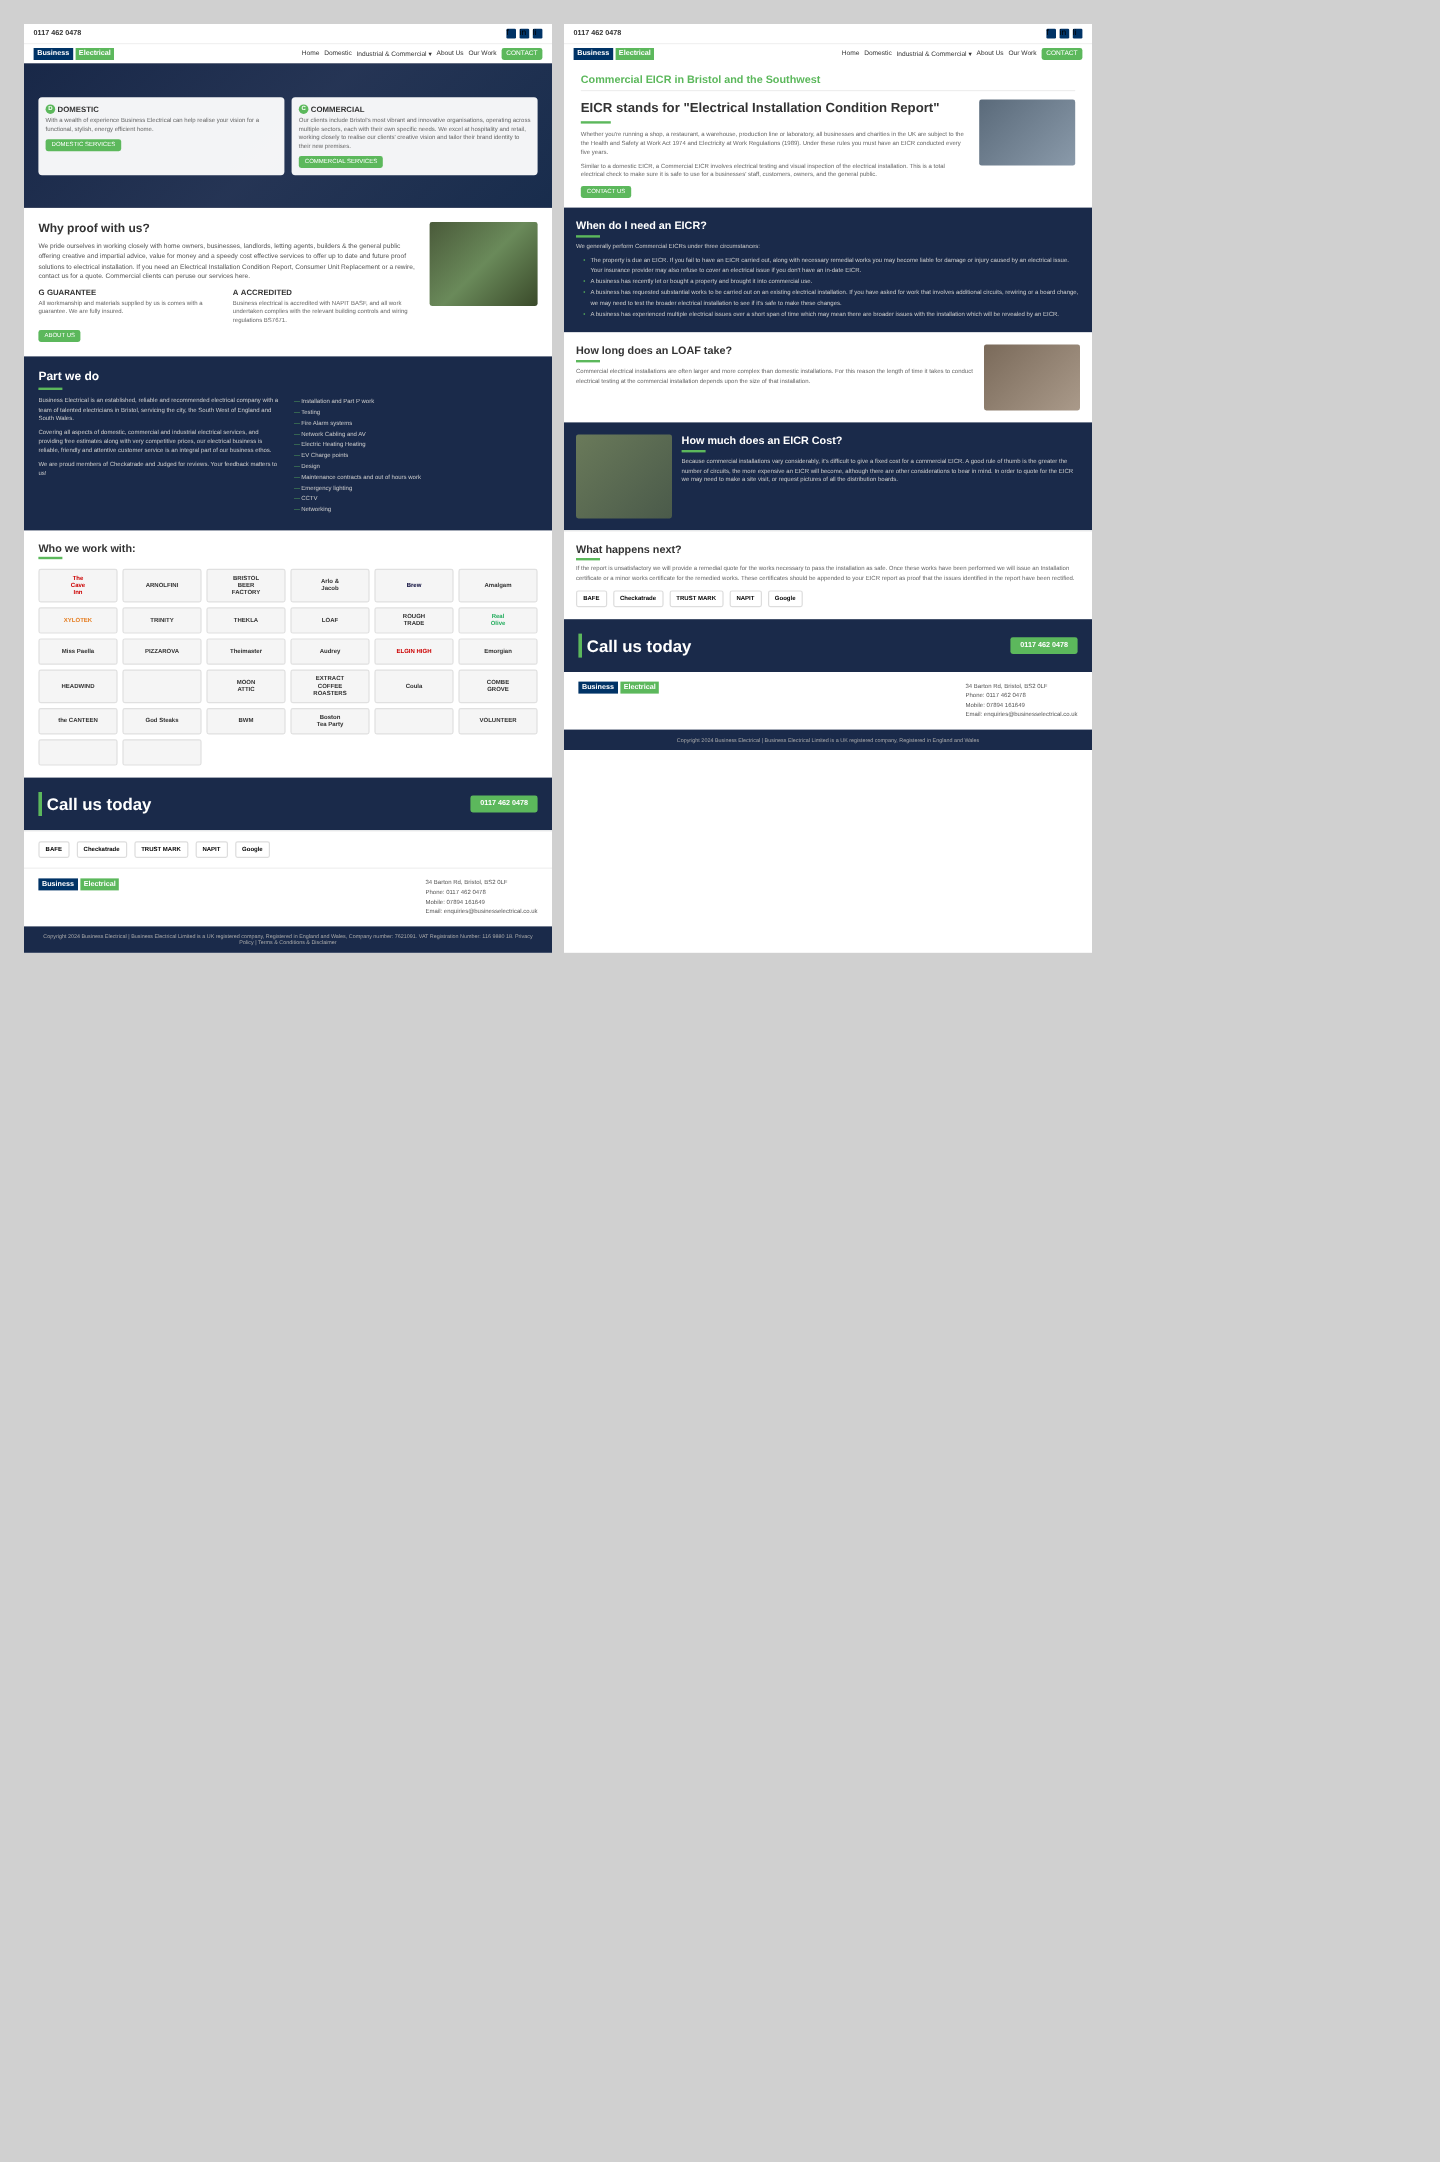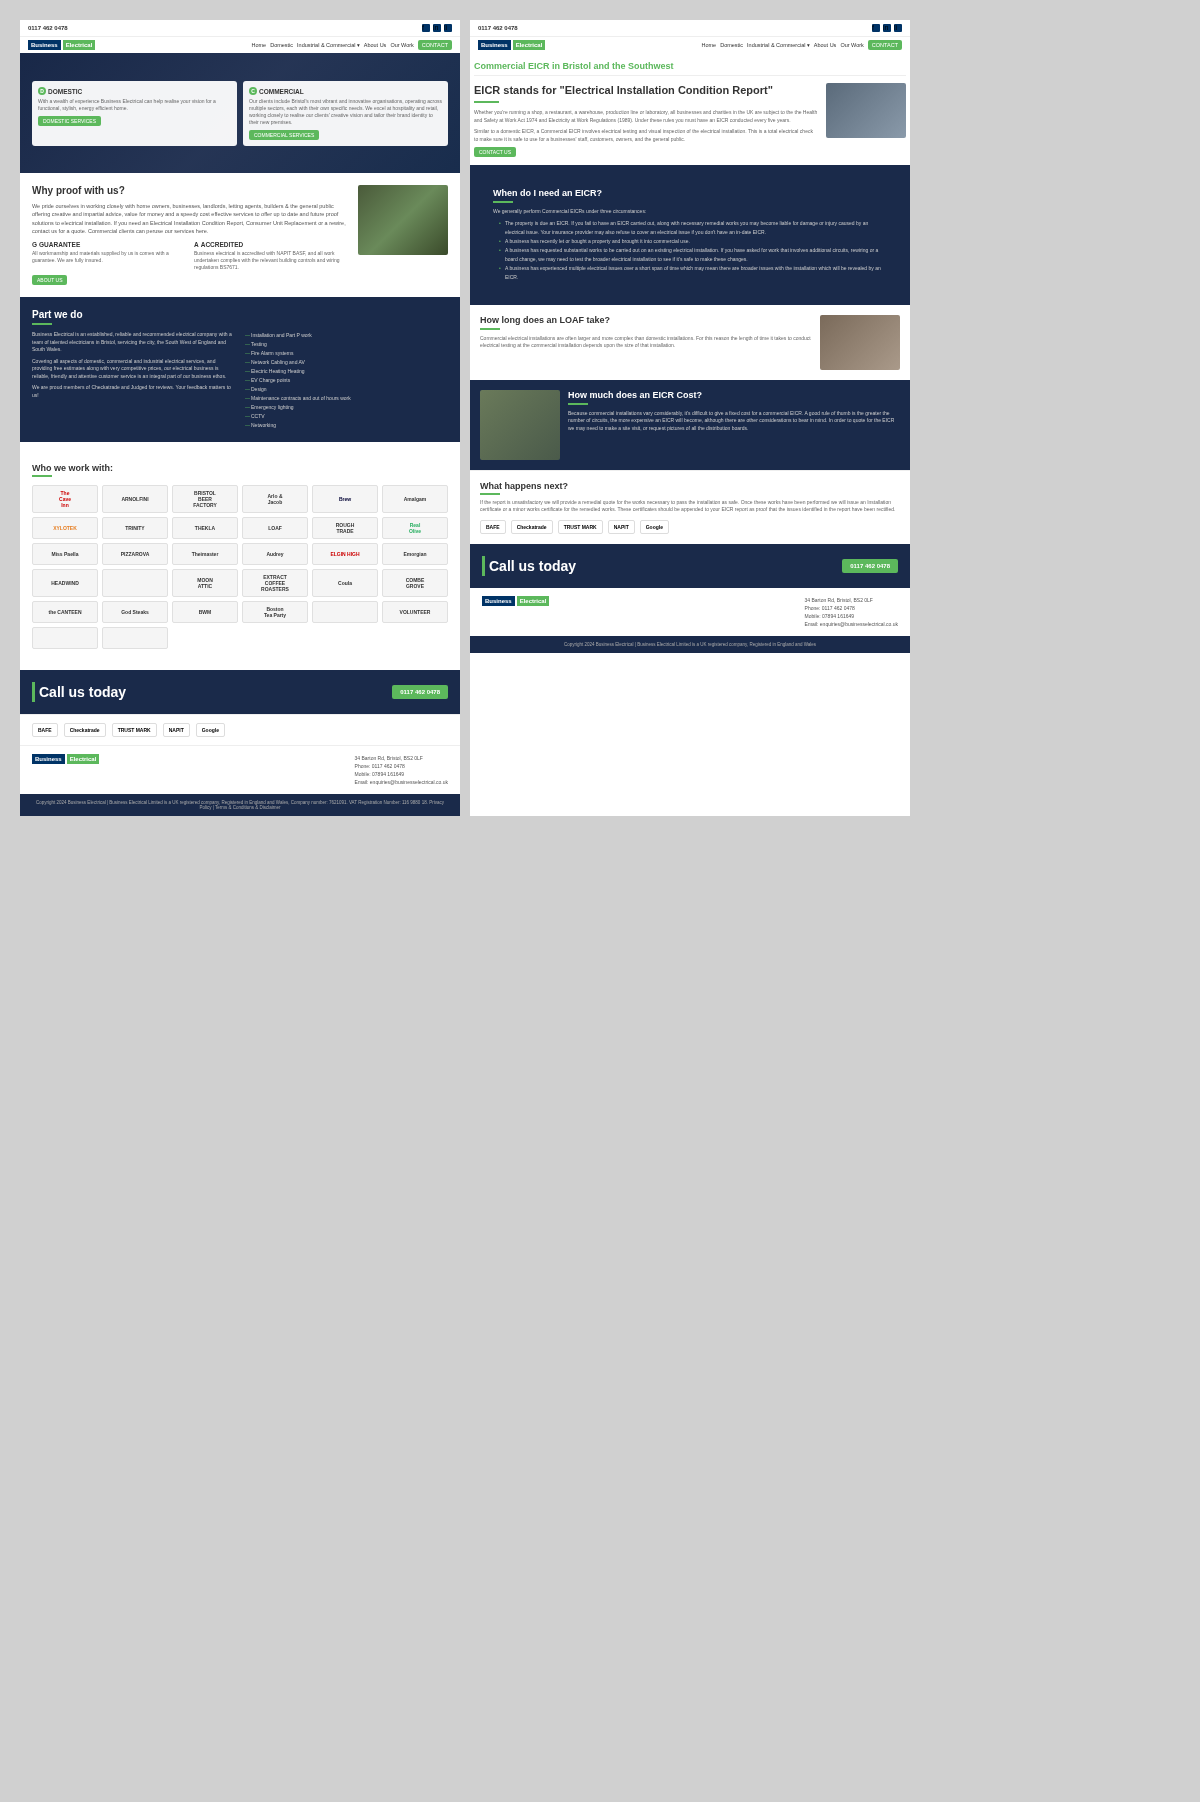--- a/index.html
+++ b/index.html
@@ -53,21 +53,21 @@
     .what-underline { width: 20px; height: 2px; background: #5cb85c; margin-bottom: 6px; }
     .what-content { display: flex; gap: 10px; }
     .what-left { flex: 1; }
     .what-right { flex: 1; }
     .what-text { font-size: 5px; color: #ccc; line-height: 1.5; margin-bottom: 4px; }
     .what-list { list-style: none; }
     .what-list li { font-size: 5px; color: #ccc; line-height: 1.8; padding-left: 6px; position: relative; }
     .what-list li::before { content: '—'; position: absolute; left: 0; color: #5cb85c; font-size: 5px; }
 
     
-    .who-section { padding: 21px 12px; }
+    .who-section { padding: 10px 12px; }
     .who-title { font-size: 9px; font-weight: bold; color: #333; margin-bottom: 2px; }
     .who-underline { width: 20px; height: 2px; background: #5cb85c; margin-bottom: 8px; }
     .logo-grid { display: grid; grid-template-columns: repeat(6, 1fr); gap: 4px; }
     .logo-item { background: #f5f5f5; border: 1px solid #e0e0e0; border-radius: 2px; display: flex; align-items: center; justify-content: center; padding: 4px 2px; min-height: 22px; }
     .logo-text { font-size: 5px; font-weight: bold; color: #333; text-align: center; line-height: 1.2; }
     .logo-text.red { color: #c00; }
     .logo-text.blue { color: #003; }
     .logo-text.orange { color: #e67e22; }
     .logo-text.green { color: #27ae60; }
 
@@ -78,32 +78,32 @@
     .call-btn { background: #5cb85c; color: #fff; font-size: 6px; font-weight: bold; padding: 4px 8px; border-radius: 2px; cursor: pointer; }
 
     
     .footer-logos { background: #fff; padding: 8px 12px; display: flex; gap: 6px; align-items: center; flex-wrap: wrap; border-top: 1px solid #eee; border-bottom: 1px solid #eee; }
     .footer-logo-item { padding: 3px 5px; border: 1px solid #ddd; border-radius: 2px; font-size: 5px; font-weight: bold; }
     .site-footer { background: #fff; padding: 8px 12px; display: flex; justify-content: space-between; align-items: flex-start; }
     .footer-addr { font-size: 5px; color: #555; line-height: 1.6; }
     .copyright { background: #1a2a4a; padding: 6px 12px; font-size: 4.5px; color: #aaa; text-align: center; }
 
     
-    .eicr-header { background: #fff; padding: 8px 4px; }
+    .eicr-header { background: #fff; padding: 8px 14px; }
     .eicr-section-title { font-size: 9px; font-weight: bold; color: #5cb85c; margin-bottom: 4px; }
     .eicr-underline { width: 25px; height: 2px; background: #5cb85c; margin-bottom: 6px; }
     .eicr-main-title { font-size: 11px; font-weight: bold; color: #333; line-height: 1.3; margin-bottom: 4px; }
     .eicr-intro { display: flex; gap: 8px; align-items: flex-start; }
     .eicr-intro-left { flex: 1; }
     .eicr-intro-right { width: 80px; }
     .eicr-img { width: 80px; height: 55px; background: linear-gradient(135deg, #5a6a7a, #8a9aaa); border-radius: 2px; }
     .eicr-text { font-size: 5px; color: #666; line-height: 1.5; margin-bottom: 4px; }
     .contact-btn { background: #5cb85c; color: #fff; font-size: 5px; padding: 2px 5px; border-radius: 2px; display: inline-block; cursor: pointer; }
 
-    .dark-section { background: #1a2a4a; color: #fff; padding: 23px; margin-bottom: 0; }
+    .dark-section { background: #1a2a4a; color: #fff; padding: 10px; margin-bottom: 0; }
     .dark-section-title { font-size: 9px; font-weight: bold; color: #fff; margin-bottom: 3px; }
     .dark-underline { width: 20px; height: 2px; background: #5cb85c; margin-bottom: 5px; }
     .dark-text { font-size: 5px; color: #ccc; line-height: 1.5; margin-bottom: 3px; }
     .dark-list { list-style: none; padding-left: 6px; }
     .dark-list li { font-size: 5px; color: #ccc; line-height: 1.8; position: relative; padding-left: 6px; }
     .dark-list li::before { content: '•'; position: absolute; left: 0; color: #5cb85c; }
 
     .white-section { background: #fff; padding: 10px; }
     .how-long { display: flex; gap: 8px; align-items: flex-start; }
     .how-long-left { flex: 1; }

